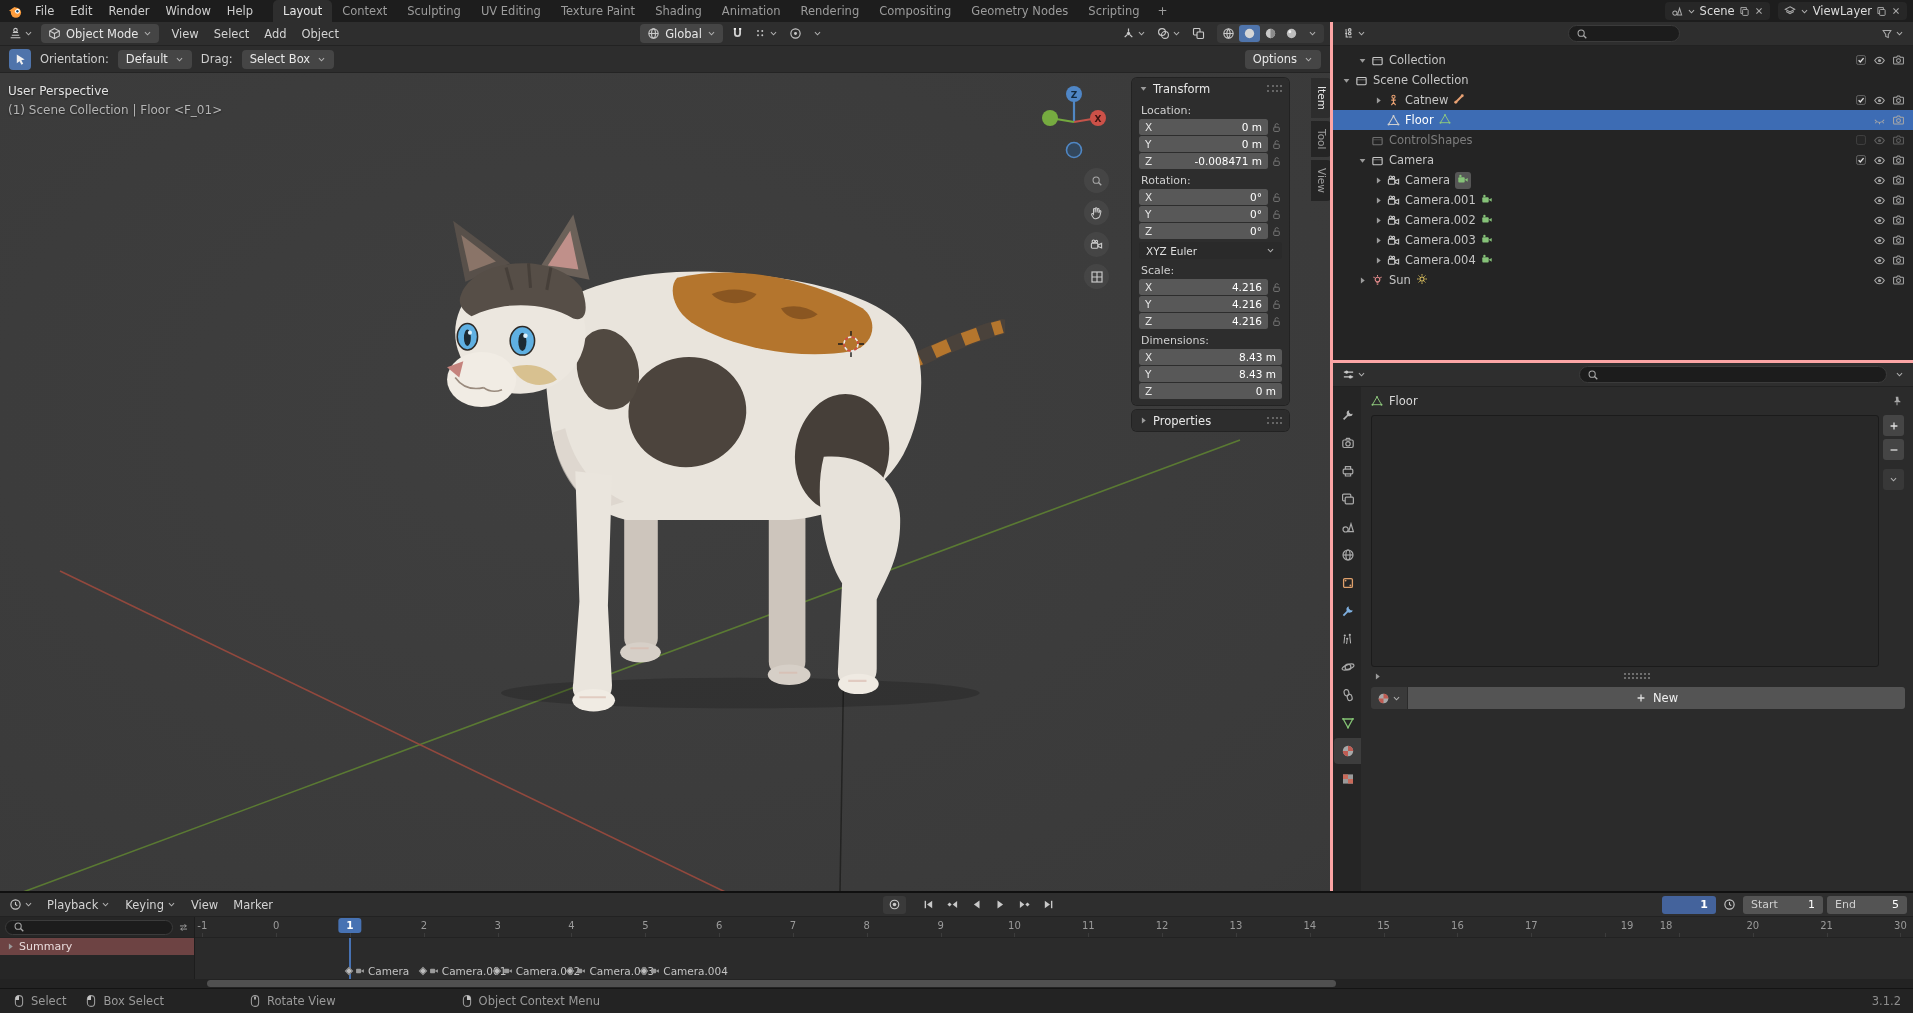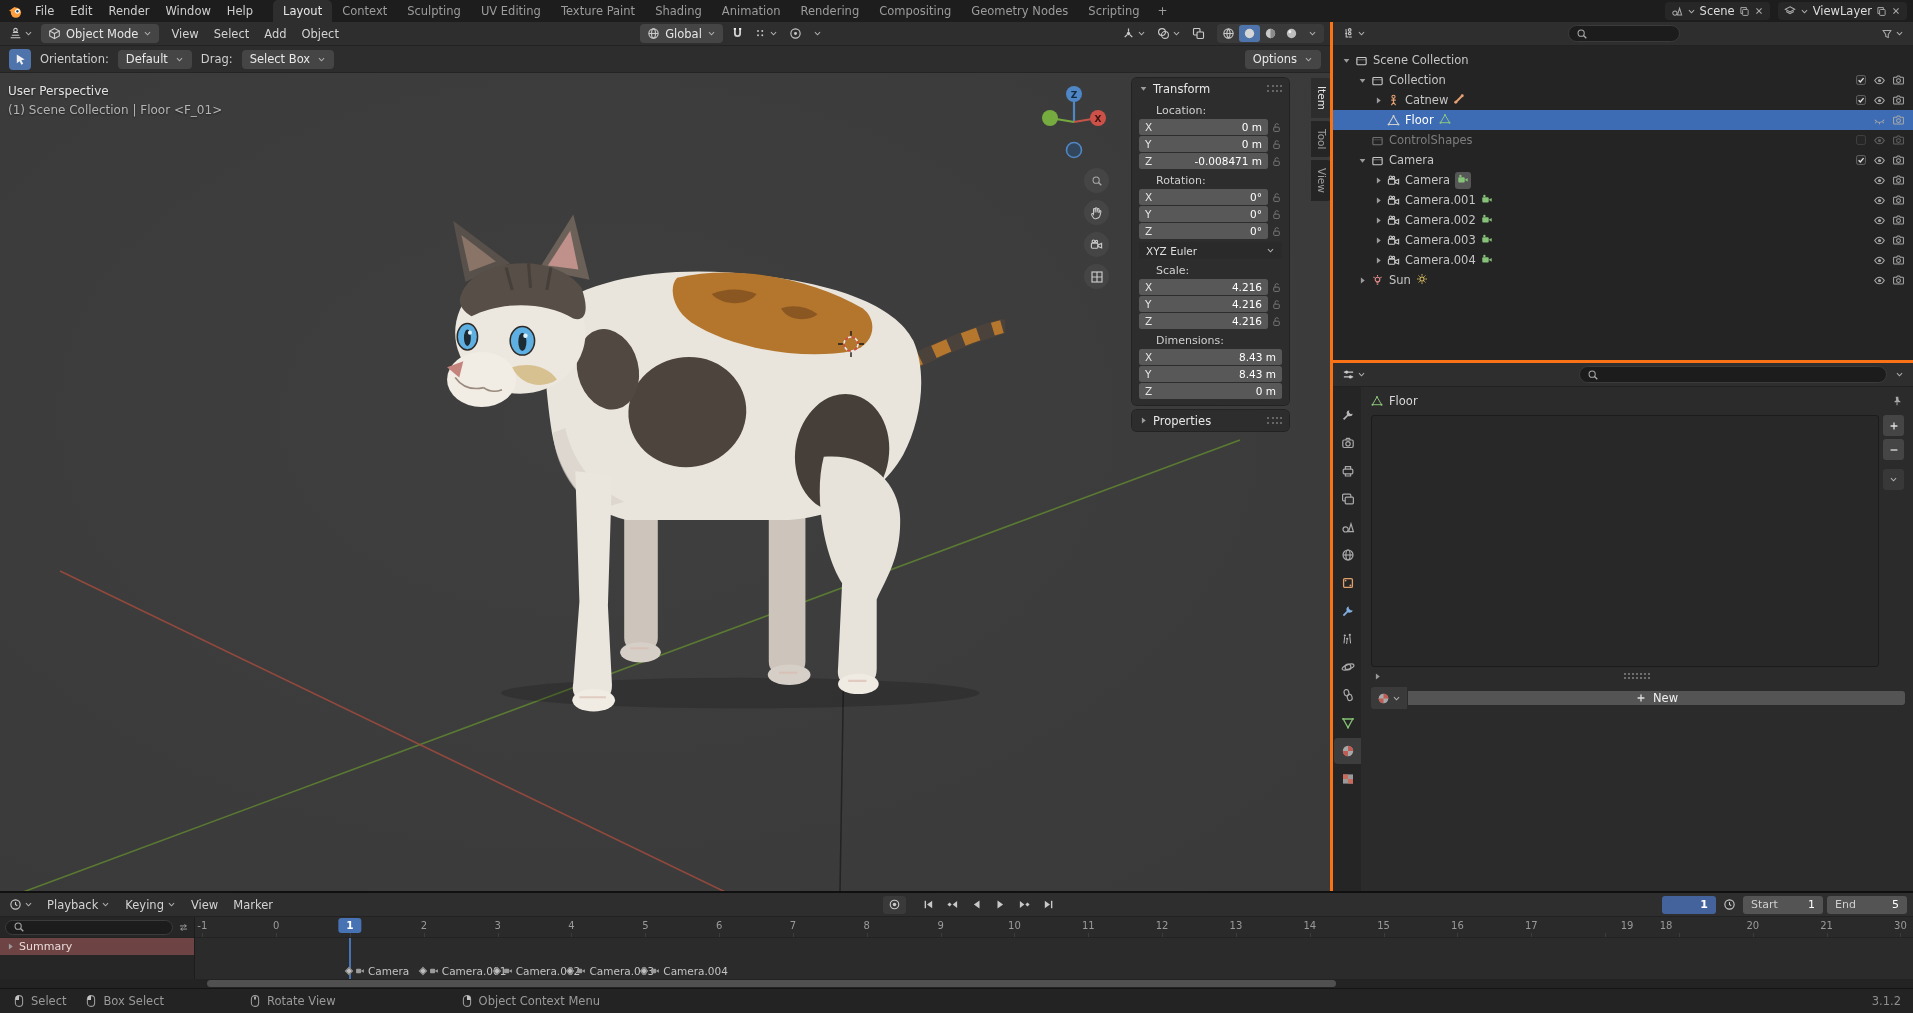--- a/index.html
+++ b/index.html
@@ -16,21 +16,21 @@
 #topbar .logo{margin:0 4px 0 2px}
 .tb-menu{padding:2px 8px;color:#cfcfcf;font-size:11.5px;border-radius:3px}
 #workspace-tabs{display:flex;margin-left:12px;height:22px;align-items:stretch}
 .ws-tab{display:flex;align-items:center;padding:0 10px;color:#9c9c9c;font-size:11.5px;border-radius:5px 5px 0 0}
 .ws-tab.active{background:#2e2e2e;color:#e8e8e8}
 .ws-add{display:flex;align-items:center;padding:0 8px;color:#9c9c9c;font-size:12px}
 .tb-right{margin-left:auto;display:flex;gap:8px;align-items:center}
 .pill{display:flex;align-items:center;gap:4px;background:#272727;border-radius:4px;padding:0 6px;height:18px;font-size:11.5px;color:#dcdcdc}
 
 
-#main{display:flex;height:869px;background:#f97316;gap:3px}
+#main{display:flex;height:869px;background:#fca5a5;gap:3px}
 #viewport-col{width:1330px;display:flex;flex-direction:column;flex:none}
 #right-col{width:580px;display:flex;flex-direction:column;gap:3px;flex:none}
 
 
 .ed-header{height:24px;background:#2e2e2e;display:flex;align-items:center;padding:0 6px;gap:5px;flex:none;border-bottom:1px solid #222}
 .hbtn{display:inline-flex;align-items:center;gap:2px;padding:2px 3px;border-radius:3px;color:#cfcfcf}
 .hdrop{display:inline-flex;align-items:center;gap:5px;background:#454545;border-radius:4px;padding:0 7px;height:19px;font-size:11.5px;color:#e6e6e6}
 .hmenu{padding:2px 7px;font-size:11.5px;color:#d3d3d3;display:inline-flex;align-items:center;gap:3px}
 .menurow{display:flex;gap:1px}
 .search-box{height:17px;background:#1c1c1c;border:1px solid #3b3b3b;border-radius:9px;display:flex;align-items:center;padding:0 7px;gap:5px}
@@ -57,21 +57,21 @@
 .side-tab.active{background:#2d2d2d;color:#e8e8e8}
 #cursor3d{position:absolute;left:838px;top:285px;width:26px;height:26px;z-index:3}
 
 
 #n-panel{position:absolute;left:1132px;top:32px;width:157px;z-index:6;font-size:10.5px}
 .np-box{background:rgba(44,44,44,.97);border-radius:5px;box-shadow:0 0 0 1px rgba(14,14,14,.55);margin-bottom:5px;padding-bottom:5px}
 .np-box.collapsed{padding-bottom:0}
 .np-head{height:21px;display:flex;align-items:center;gap:5px;padding:0 7px;font-size:11.5px;color:#e8e8e8}
 .grip{margin-left:auto;width:15px;height:7px;border-top:2px dotted #7a7a7a;border-bottom:2px dotted #7a7a7a;opacity:.75}
 #np-groups{padding:0 7px}
-.np-label{font-size:11px;color:#cfcfcf;margin:5px 17px 2px}
+.np-label{font-size:11px;color:#cfcfcf;margin:5px 2px 2px}
 .np-row{display:flex;align-items:center;gap:3px;margin:1px 0}
 .np-field{flex:1;height:16px;background:#585858;border-radius:2.5px;display:flex;align-items:center;padding:0 6px}
 .np-field .ax{color:#e5e5e5;margin-right:6px}
 .np-field .val{margin-left:auto;color:#fff}
 .np-mode{height:17px;background:#2a2a2a;border-radius:3px;display:flex;align-items:center;padding:0 7px;margin:3px 0 1px;color:#dedede}
 .lock{opacity:.75}
 
 
 #outliner{height:338px;background:#242424;display:flex;flex-direction:column;flex:none}
 #outliner-rows{padding-top:4px}
@@ -97,21 +97,21 @@
 .crumb{height:28px;display:flex;align-items:center;gap:6px;padding:0 10px;font-size:11.5px;color:#d8d8d8}
 .slot-area{display:flex;gap:4px;padding:0 8px 0 10px}
 .slot-list{flex:1;height:252px;background:#282828;border:1px solid #1b1b1b;border-radius:3px}
 .slot-btns{width:22px;display:flex;flex-direction:column;gap:3px}
 .sq-btn{width:21px;height:21px;background:#454545;border-radius:3px;display:flex;align-items:center;justify-content:center}
 .sq-btn.drop{margin-top:6px;background:#383838}
 .slot-footer{height:18px;display:flex;align-items:center;padding:0 12px;position:relative}
 .dots{position:absolute;left:50%;transform:translateX(-50%);width:26px;height:6px;border-top:2px dotted #6e6e6e;border-bottom:2px dotted #6e6e6e}
 .new-row{display:flex;gap:1px;padding:2px 8px 0 10px;align-items:center}
 .browse-btn{width:36px;height:22px;background:#3a3a3a;border-radius:3px 0 0 3px;display:flex;align-items:center;justify-content:center;gap:2px}
-.new-btn{flex:1;height:14px;background:#545454;border:none;border-radius:0 3px 3px 0;color:#f0f0f0;font-size:11.5px;display:flex;align-items:center;justify-content:center;gap:6px;font-family:inherit}
+.new-btn{flex:1;height:22px;background:#545454;border:none;border-radius:0 3px 3px 0;color:#f0f0f0;font-size:11.5px;display:flex;align-items:center;justify-content:center;gap:6px;font-family:inherit}
 
 
 #timeline{height:97px;background:#2b2b2b;display:flex;flex-direction:column;flex:none;border-top:2px solid #101010}
 #tl-header{height:24px;background:#2e2e2e;display:flex;align-items:center;padding:0 6px;gap:4px;border-bottom:1px solid #222}
 #transport{display:flex;align-items:center;gap:1px}
 .tbtn{width:23px;height:18px;display:flex;align-items:center;justify-content:center;border-radius:3px}
 .tbtn.rec{margin-right:10px;background:#3a3a3a}
 #tl-fields{display:flex;gap:4px;align-items:center}
 .field{height:18px;background:#545454;border-radius:3px;display:flex;align-items:center;padding:0 8px;font-size:11px;color:#fff}
 .frame-field{width:54px;background:#44639c;justify-content:flex-end;font-weight:bold}
@@ -742,82 +742,82 @@
                 </svg>
               </span>
             <span class="i" data-icon="chev">
                 <svg width="9" height="9" viewBox="0 0 14 14">
                   <path d="M3 5l4 4 4-4" stroke="#b0b0b0" stroke-width="1.6" fill="none"></path>
                 </svg>
               </span>
           </span>
         </div>
         <div id="outliner-rows">
+            <div class="ol-row" style="padding-left: 22px;">
+              <span class="ol-arrow">
+                <span class="i" data-icon="tri-down">
+                  <svg width="9" height="9" viewBox="0 0 14 14">
+                    <path d="M2.5 4.5h9L7 10.5z" fill="#9b9b9b"></path>
+                  </svg>
+                </span>
+              </span>
+              <span class="ol-icon">
+                <span class="i" data-icon="collection">
+                  <svg width="13" height="13" viewBox="0 0 14 14">
+                    <rect x="2" y="3.8" width="10" height="7.8" rx="1" stroke="#c9c9c9" fill="none" stroke-width="1.2"></rect>
+                    <path d="M2 6.2h10" stroke="#c9c9c9" opacity=".55" stroke-width="1"></path>
+                  </svg>
+                </span>
+              </span>
+              <span class="ol-label">Collection</span>
+              <span class="ol-toggles">
+                <span class="tg">
+                  <span class="i" data-icon="checkbox-on">
+                    <svg width="12" height="12" viewBox="0 0 14 14">
+                      <rect x="1.8" y="1.8" width="10.4" height="10.4" rx="2" fill="#2a2a2a" stroke="#6a6a6a"></rect>
+                      <path d="M4.2 7.2 6.2 9.2 10 4.8" stroke="#e0e0e0" stroke-width="1.6" fill="none"></path>
+                    </svg>
+                  </span>
+                </span>
+                <span class="tg">
+                  <span class="i" data-icon="eye">
+                    <svg width="13" height="13" viewBox="0 0 14 14">
+                      <path d="M1.8 7C3.2 4.6 5 3.4 7 3.4S10.8 4.6 12.2 7C10.8 9.4 9 10.6 7 10.6S3.2 9.4 1.8 7z" fill="none" stroke="#a8a8a8" stroke-width="1.1"></path>
+                      <circle cx="7" cy="7" r="1.7" fill="#a8a8a8"></circle>
+                    </svg>
+                  </span>
+                </span>
+                <span class="tg">
+                  <span class="i" data-icon="cam-toggle">
+                    <svg width="13" height="13" viewBox="0 0 14 14">
+                      <path d="M5 3.4 6 2.2h2l1 1.2h2.4a.9.9 0 0 1 .9.9v5.6a.9.9 0 0 1-.9.9H2.6a.9.9 0 0 1-.9-.9V4.3a.9.9 0 0 1 .9-.9z" fill="none" stroke="#a8a8a8" stroke-width="1.1"></path>
+                      <circle cx="7" cy="7.1" r="2.1" stroke="#a8a8a8" fill="none" stroke-width="1.1"></circle>
+                    </svg>
+                  </span>
+                </span>
+              </span>
+            </div>
             <div class="ol-row" style="padding-left: 6px;">
               <span class="ol-arrow">
                 <span class="i" data-icon="tri-down">
                   <svg width="9" height="9" viewBox="0 0 14 14">
                     <path d="M2.5 4.5h9L7 10.5z" fill="#9b9b9b"></path>
                   </svg>
                 </span>
               </span>
               <span class="ol-icon">
                 <span class="i" data-icon="collection">
                   <svg width="13" height="13" viewBox="0 0 14 14">
                     <rect x="2" y="3.8" width="10" height="7.8" rx="1" stroke="#c9c9c9" fill="none" stroke-width="1.2"></rect>
                     <path d="M2 6.2h10" stroke="#c9c9c9" opacity=".55" stroke-width="1"></path>
                   </svg>
                 </span>
               </span>
               <span class="ol-label">Scene Collection</span>
               <span class="ol-toggles"></span>
-            </div>
-            <div class="ol-row" style="padding-left: 22px;">
-              <span class="ol-arrow">
-                <span class="i" data-icon="tri-down">
-                  <svg width="9" height="9" viewBox="0 0 14 14">
-                    <path d="M2.5 4.5h9L7 10.5z" fill="#9b9b9b"></path>
-                  </svg>
-                </span>
-              </span>
-              <span class="ol-icon">
-                <span class="i" data-icon="collection">
-                  <svg width="13" height="13" viewBox="0 0 14 14">
-                    <rect x="2" y="3.8" width="10" height="7.8" rx="1" stroke="#c9c9c9" fill="none" stroke-width="1.2"></rect>
-                    <path d="M2 6.2h10" stroke="#c9c9c9" opacity=".55" stroke-width="1"></path>
-                  </svg>
-                </span>
-              </span>
-              <span class="ol-label">Collection</span>
-              <span class="ol-toggles">
-                <span class="tg">
-                  <span class="i" data-icon="checkbox-on">
-                    <svg width="12" height="12" viewBox="0 0 14 14">
-                      <rect x="1.8" y="1.8" width="10.4" height="10.4" rx="2" fill="#2a2a2a" stroke="#6a6a6a"></rect>
-                      <path d="M4.2 7.2 6.2 9.2 10 4.8" stroke="#e0e0e0" stroke-width="1.6" fill="none"></path>
-                    </svg>
-                  </span>
-                </span>
-                <span class="tg">
-                  <span class="i" data-icon="eye">
-                    <svg width="13" height="13" viewBox="0 0 14 14">
-                      <path d="M1.8 7C3.2 4.6 5 3.4 7 3.4S10.8 4.6 12.2 7C10.8 9.4 9 10.6 7 10.6S3.2 9.4 1.8 7z" fill="none" stroke="#a8a8a8" stroke-width="1.1"></path>
-                      <circle cx="7" cy="7" r="1.7" fill="#a8a8a8"></circle>
-                    </svg>
-                  </span>
-                </span>
-                <span class="tg">
-                  <span class="i" data-icon="cam-toggle">
-                    <svg width="13" height="13" viewBox="0 0 14 14">
-                      <path d="M5 3.4 6 2.2h2l1 1.2h2.4a.9.9 0 0 1 .9.9v5.6a.9.9 0 0 1-.9.9H2.6a.9.9 0 0 1-.9-.9V4.3a.9.9 0 0 1 .9-.9z" fill="none" stroke="#a8a8a8" stroke-width="1.1"></path>
-                      <circle cx="7" cy="7.1" r="2.1" stroke="#a8a8a8" fill="none" stroke-width="1.1"></circle>
-                    </svg>
-                  </span>
-                </span>
-              </span>
             </div>
             <div class="ol-row" style="padding-left: 38px;">
               <span class="ol-arrow">
                 <span class="i" data-icon="tri-right">
                   <svg width="9" height="9" viewBox="0 0 14 14">
                     <path d="M4.5 2.5l6 4.5-6 4.5z" fill="#9b9b9b"></path>
                   </svg>
                 </span>
               </span>
               <span class="ol-icon">

